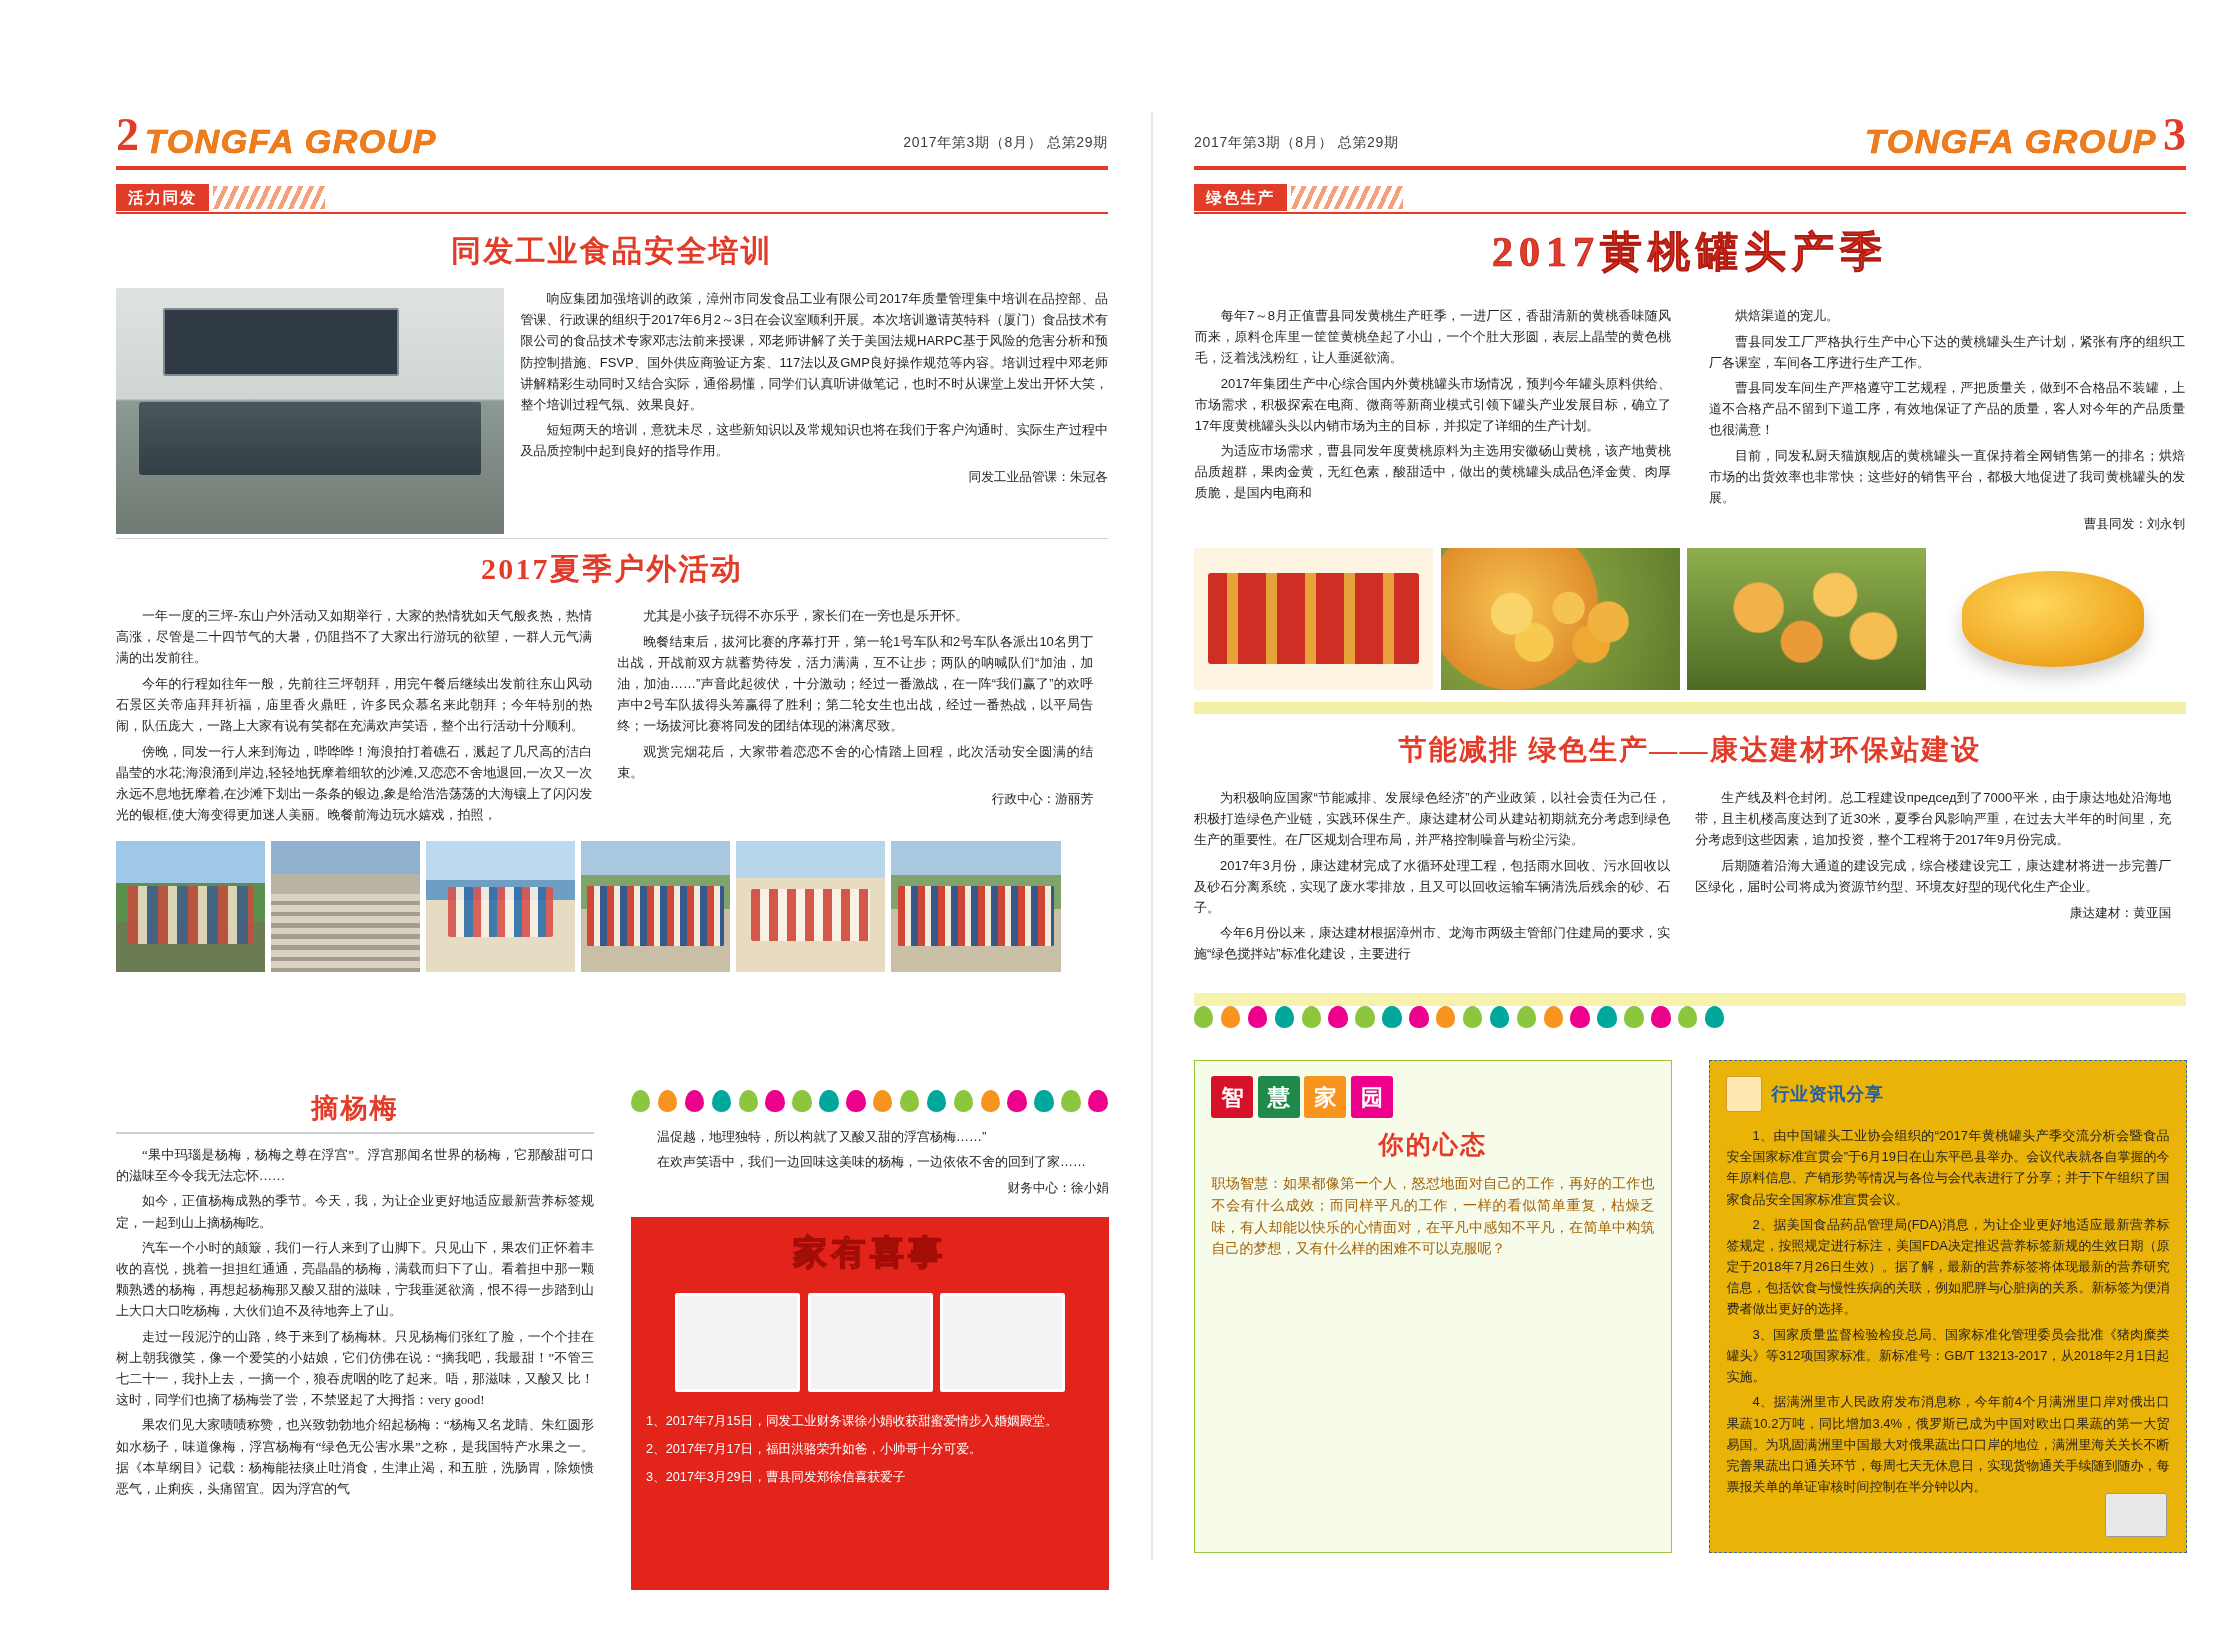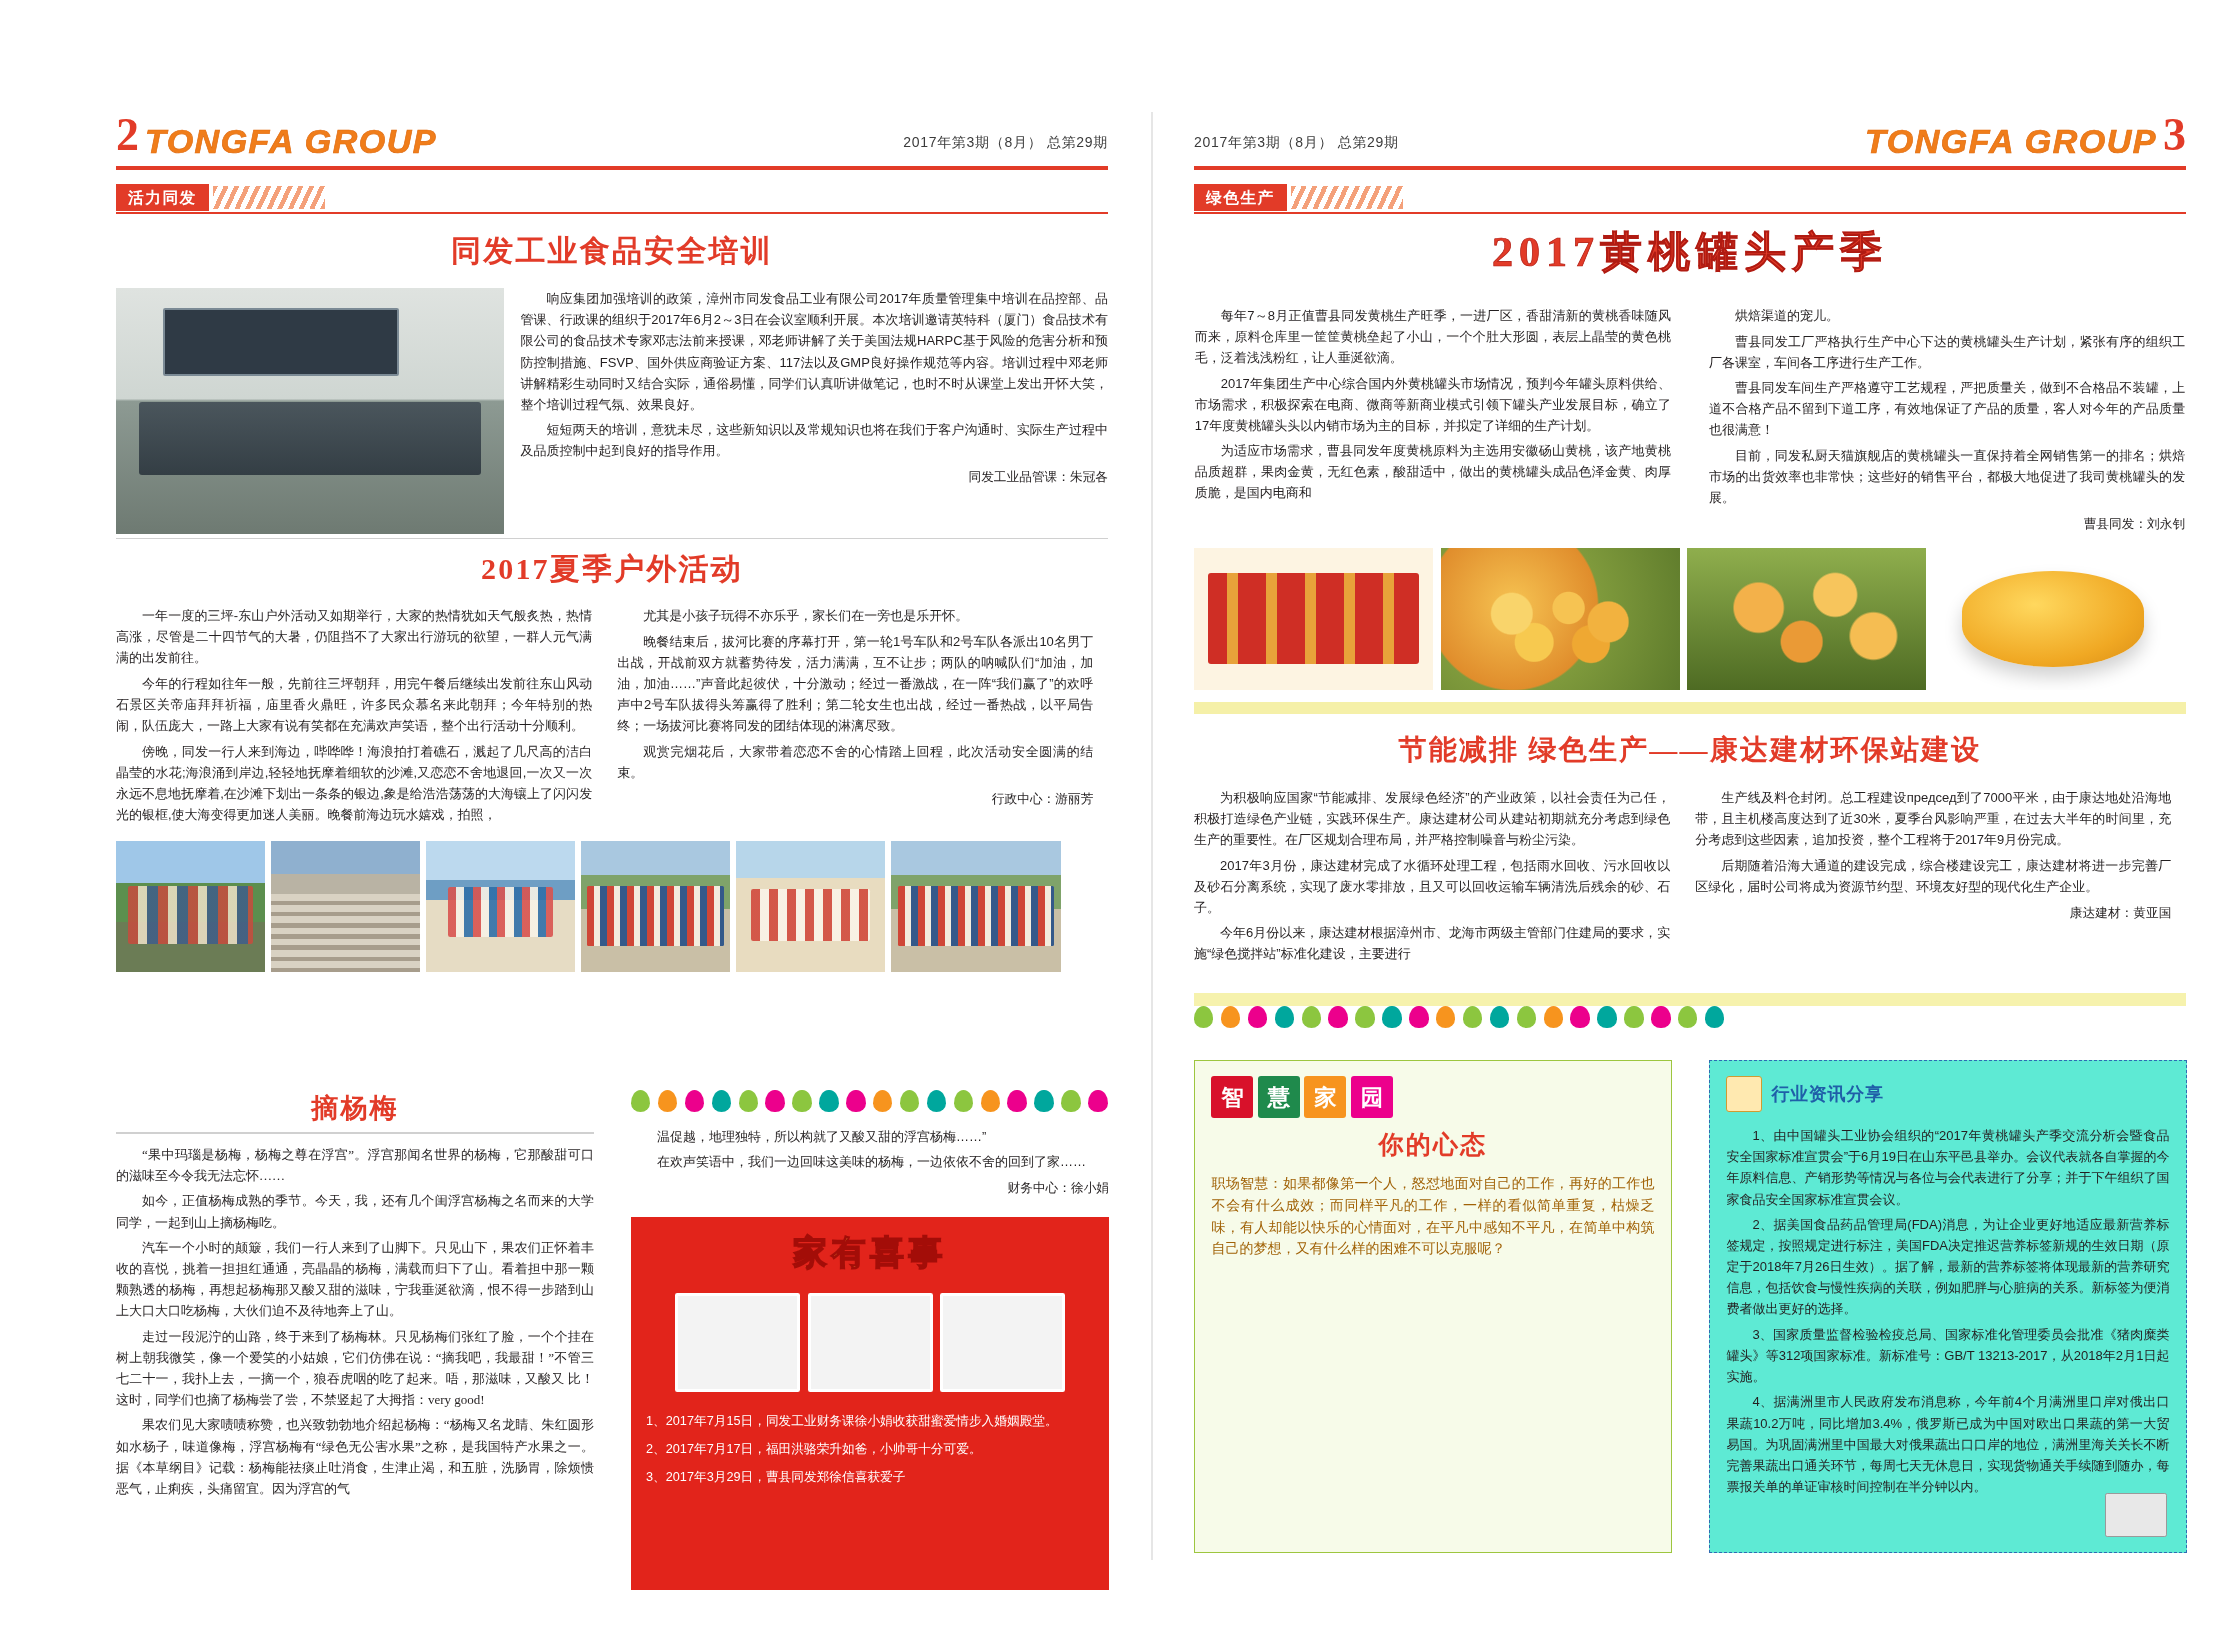--- a/index.html
+++ b/index.html
@@ -123,21 +123,21 @@
   .wisdom-box{border:1.5px solid #9dc63f;background:#f7fbe9;}
   .wisdom-tiles{display:flex;gap:4.5px;}
   .wisdom-tiles span{
     width:42px;height:42px;display:flex;align-items:center;justify-content:center;
     color:#fff;font-size:22.4px;font-weight:700;border-radius:3px;
     font-family:"Liberation Serif","DejaVu Serif",serif;
   }
   .red-quote{color:#a16207;font-weight:400;font-size:14px;line-height:1.55;text-align:justify;}
 
   
-  .share-box{border:1.5px dashed #2f6bb3;background:#5eead4;}
+  .share-box{border:1.5px dashed #2f6bb3;background:#eab308;}
   .share-title{color:#1f5fa8;font-size:18px;font-weight:700;letter-spacing:0.7px;}
 
   
   .ad{background:linear-gradient(180deg,#e2241b 0 100%);position:relative;overflow:hidden;}
   .ad-title{
     color:#ffe14d;font-size:34px;font-weight:700;letter-spacing:4.5px;text-align:center;
     font-family:"Liberation Serif","DejaVu Serif",serif;
     -webkit-text-stroke:1.5px #a30d08;
   }
   .ad-photos{display:flex;gap:7.5px;justify-content:center;}
@@ -213,21 +213,21 @@
         <div class="photo ph-sand" style="width:149px;height:131px;"></div>
         <div class="photo ph-group" style="width:170px;height:131px;"></div>
       </div>
     </div>
 
     <div style="position:absolute;left:0;top:978px;width:478px;">
       <h2 class="art-title" style="font-size:27px;">摘杨梅</h2>
       <div class="title-rule" style="margin-top:6px;"></div>
       <div class="col" style="margin-top:4.5px;font-family:Liberation Serif, serif;">
         <p>“果中玛瑙是杨梅，杨梅之尊在浮宫”。浮宫那闻名世界的杨梅，它那酸甜可口的滋味至今令我无法忘怀……</p>
-        <p>如今，正值杨梅成熟的季节。今天，我，还有几个闺浮宫杨梅之名而来的大学同学，一起到山上摘杨梅吃。</p>
+        <p>如今，正值杨梅成熟的季节。今天，我，为让企业更好地适应最新营养标签规定，一起到山上摘杨梅吃。</p>
         <p>汽车一个小时的颠簸，我们一行人来到了山脚下。只见山下，果农们正怀着丰收的喜悦，挑着一担担红通通，亮晶晶的杨梅，满载而归下了山。看着担中那一颗颗熟透的杨梅，再想起杨梅那又酸又甜的滋味，宁我垂涎欲滴，恨不得一步踏到山上大口大口吃杨梅，大伙们迫不及待地奔上了山。</p>
         <p>走过一段泥泞的山路，终于来到了杨梅林。只见杨梅们张红了脸，一个个挂在树上朝我微笑，像一个爱笑的小姑娘，它们仿佛在说：“摘我吧，我最甜！”不管三七二十一，我扑上去，一摘一个，狼吞虎咽的吃了起来。唔，那滋味，又酸又 比！这时，同学们也摘了杨梅尝了尝，不禁竖起了大拇指：very good!</p>
         <p>果农们见大家啧啧称赞，也兴致勃勃地介绍起杨梅：“杨梅又名龙睛、朱红圆形如水杨子，味道像梅，浮宫杨梅有“绿色无公害水果”之称，是我国特产水果之一。据《本草纲目》记载：杨梅能祛痰止吐消食，生津止渴，和五脏，洗肠胃，除烦愦恶气，止痢疾，头痛留宜。因为浮宫的气</p>
       </div>
     </div>
 
     <div style="position:absolute;left:515px;top:978px;width:478px;">
       <div class="leafrow" style="margin-bottom:13.4px;">
         <i></i>
           <i></i>

